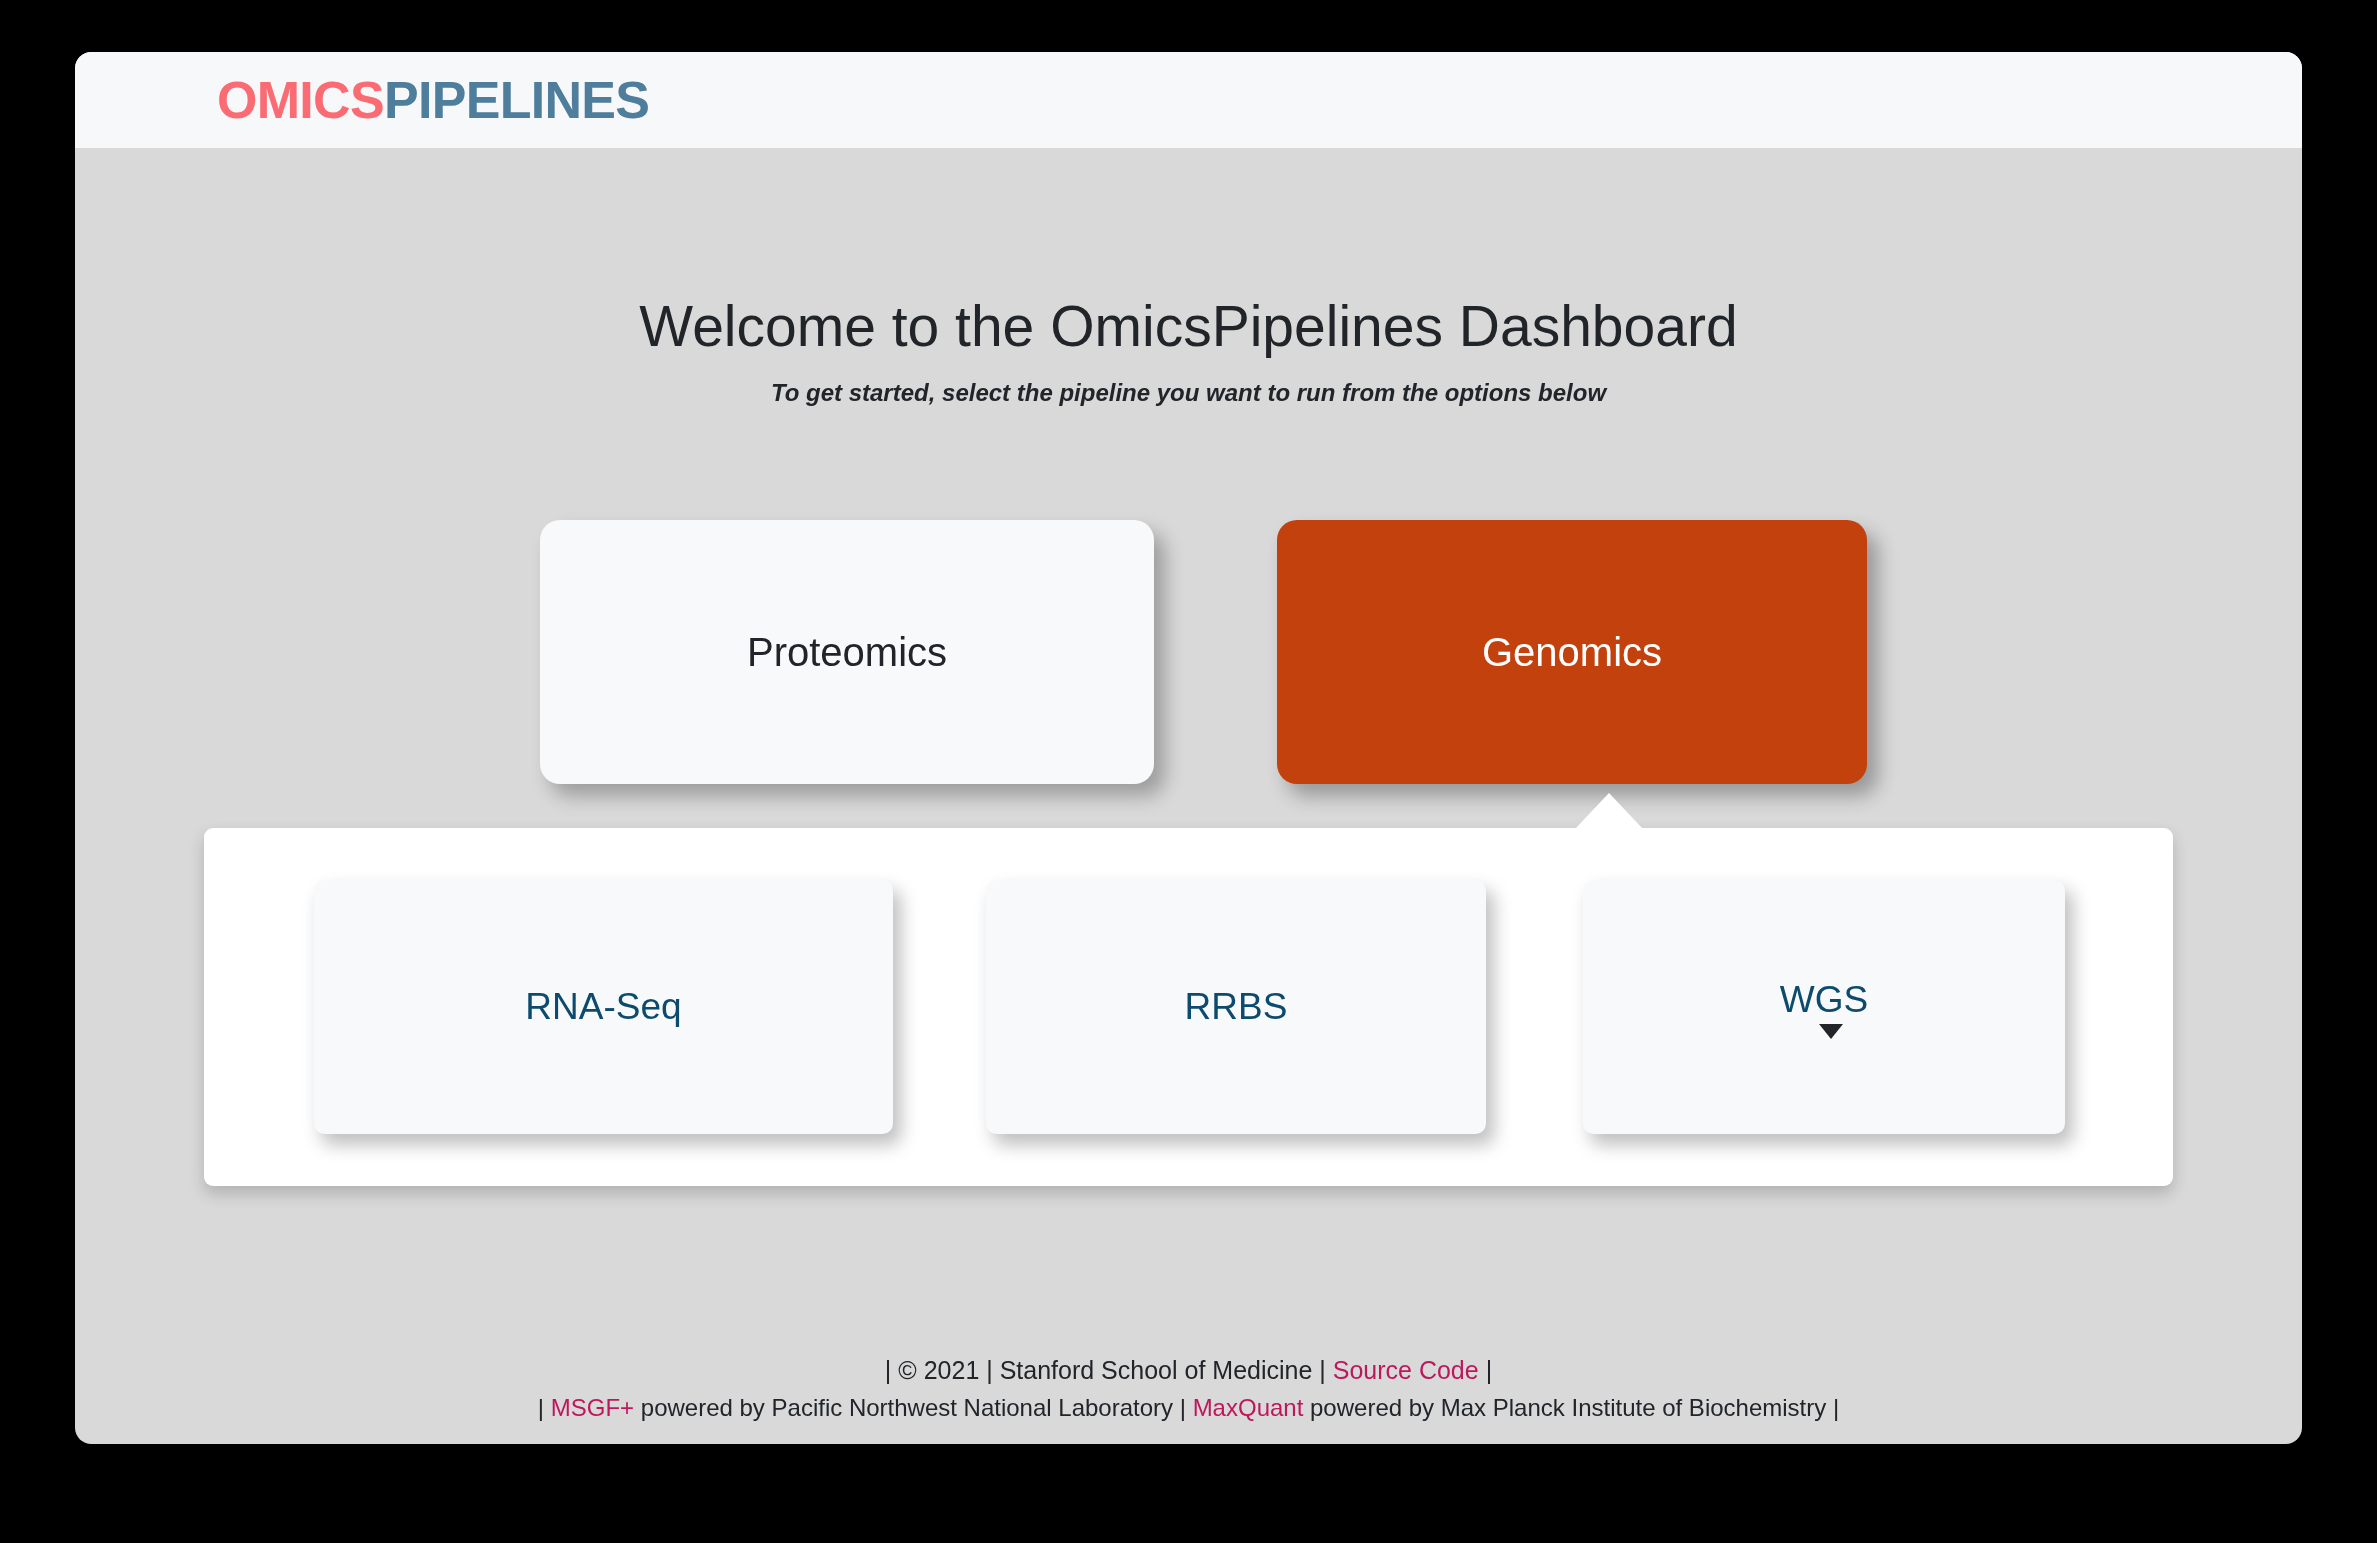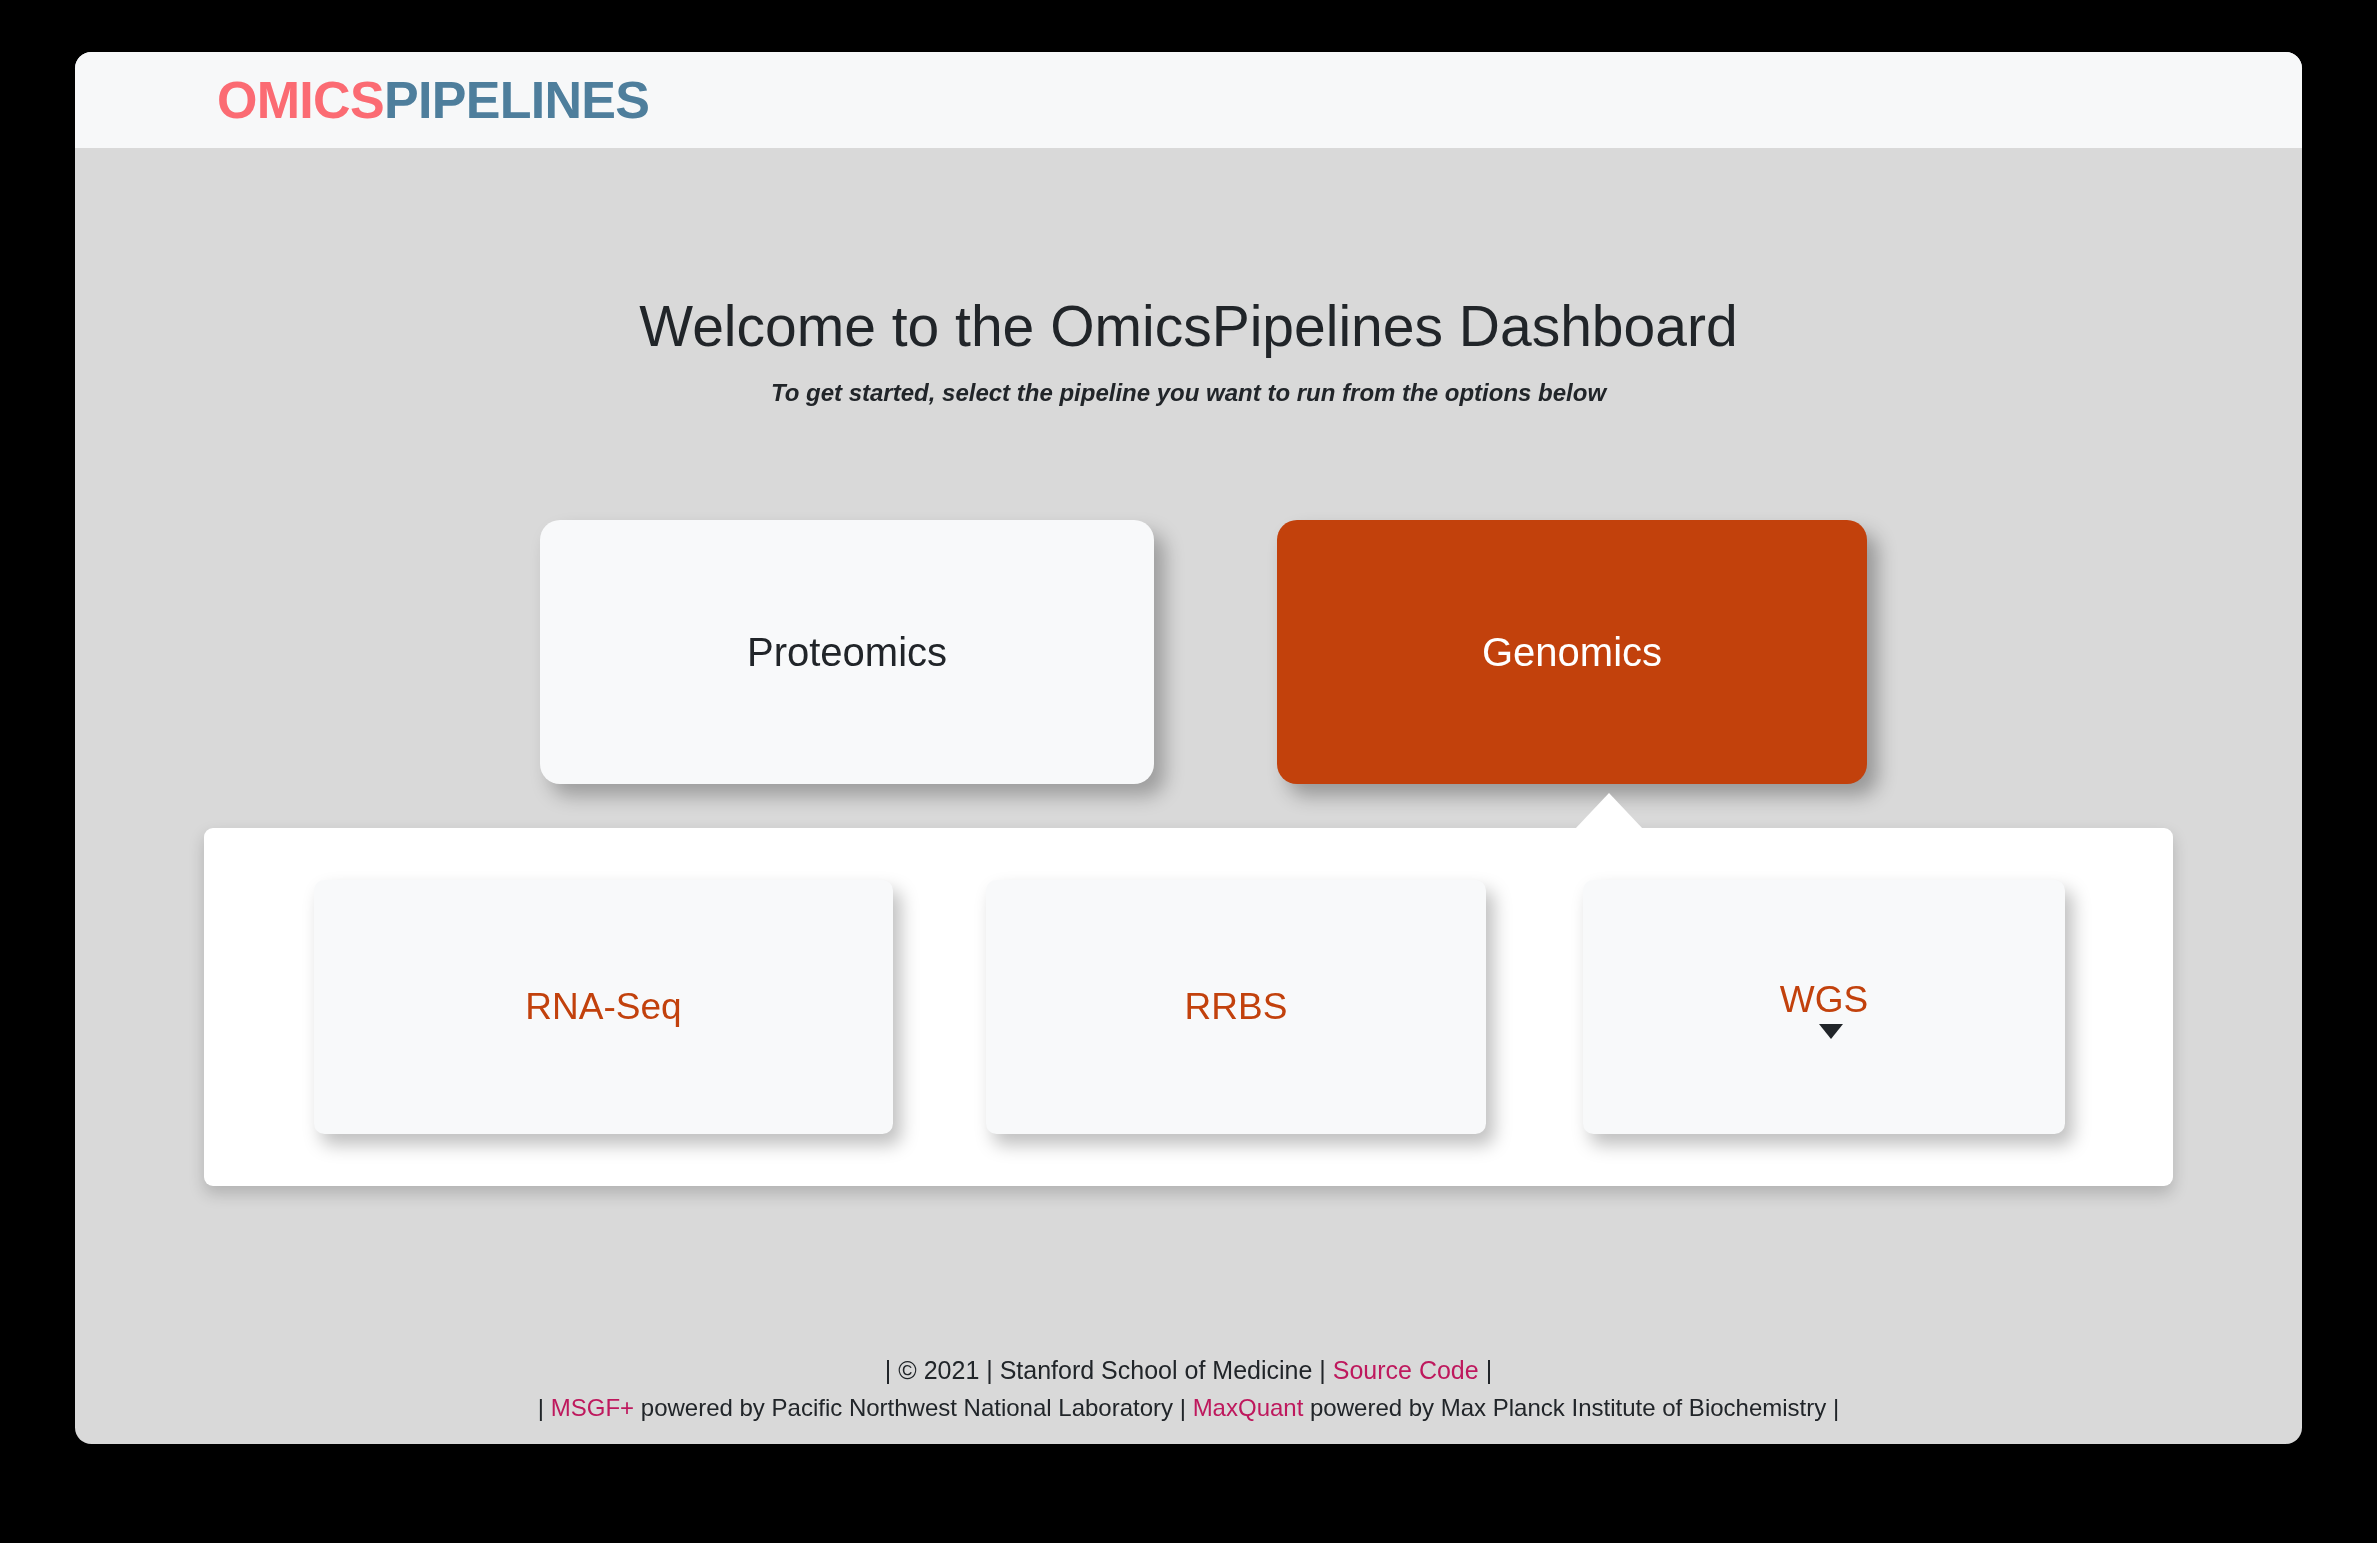--- a/index.html
+++ b/index.html
@@ -146,21 +146,21 @@
   .sub-card {
     position: absolute;
     top: 52px;
     height: 254px;
     background: #f8f9fa;
     border-radius: 10.5px;
     display: flex;
     align-items: center;
     justify-content: center;
     font-size: 37px;
-    color: #c2410c;
+    color: #0c4a6e;
     box-shadow: 7.5px 10.5px 18px rgba(0,0,0,0.25);
     cursor: pointer;
     box-sizing: border-box;
   }
   #sub-rnaseq { left: 110px;  width: 579px; }
   #sub-rrbs   { left: 782px; width: 500px; }
   #sub-wgs    { left: 1379px; width: 482px; flex-direction: column; }
 
   .caret-down {
     display: inline-block;

